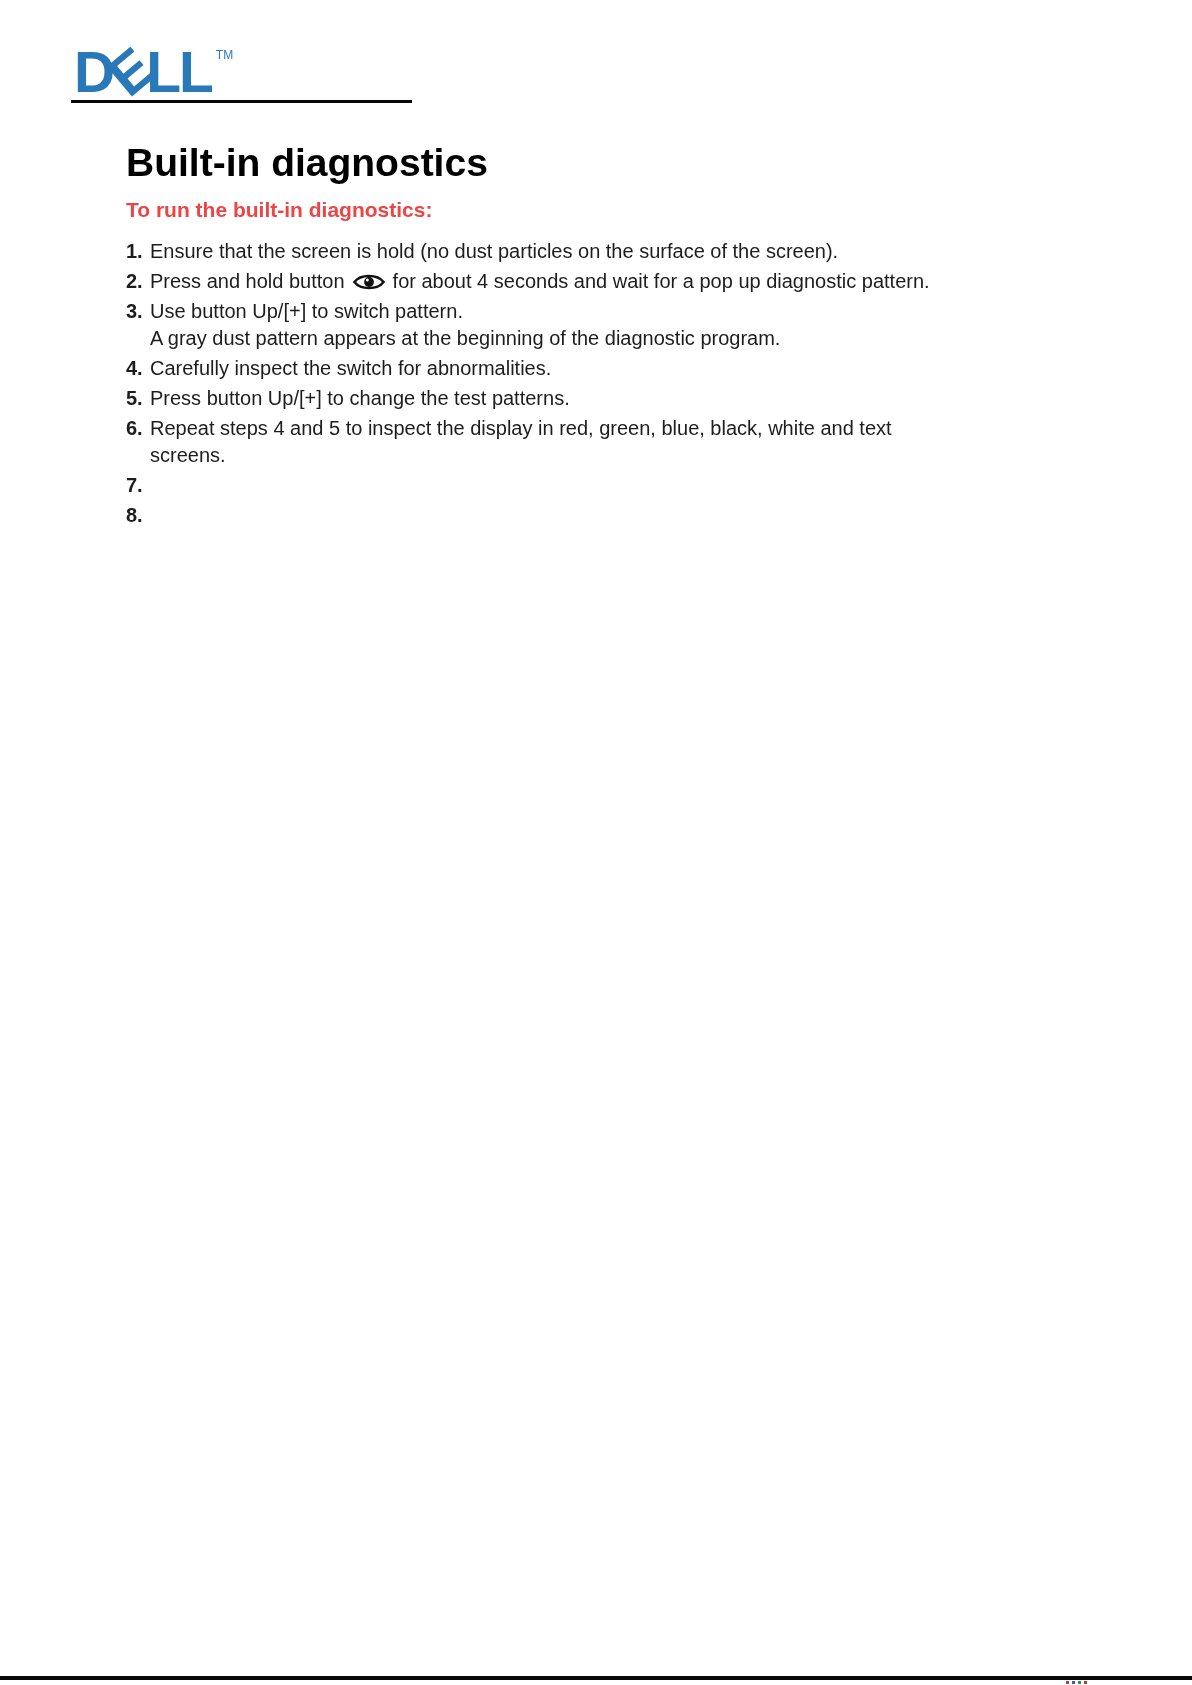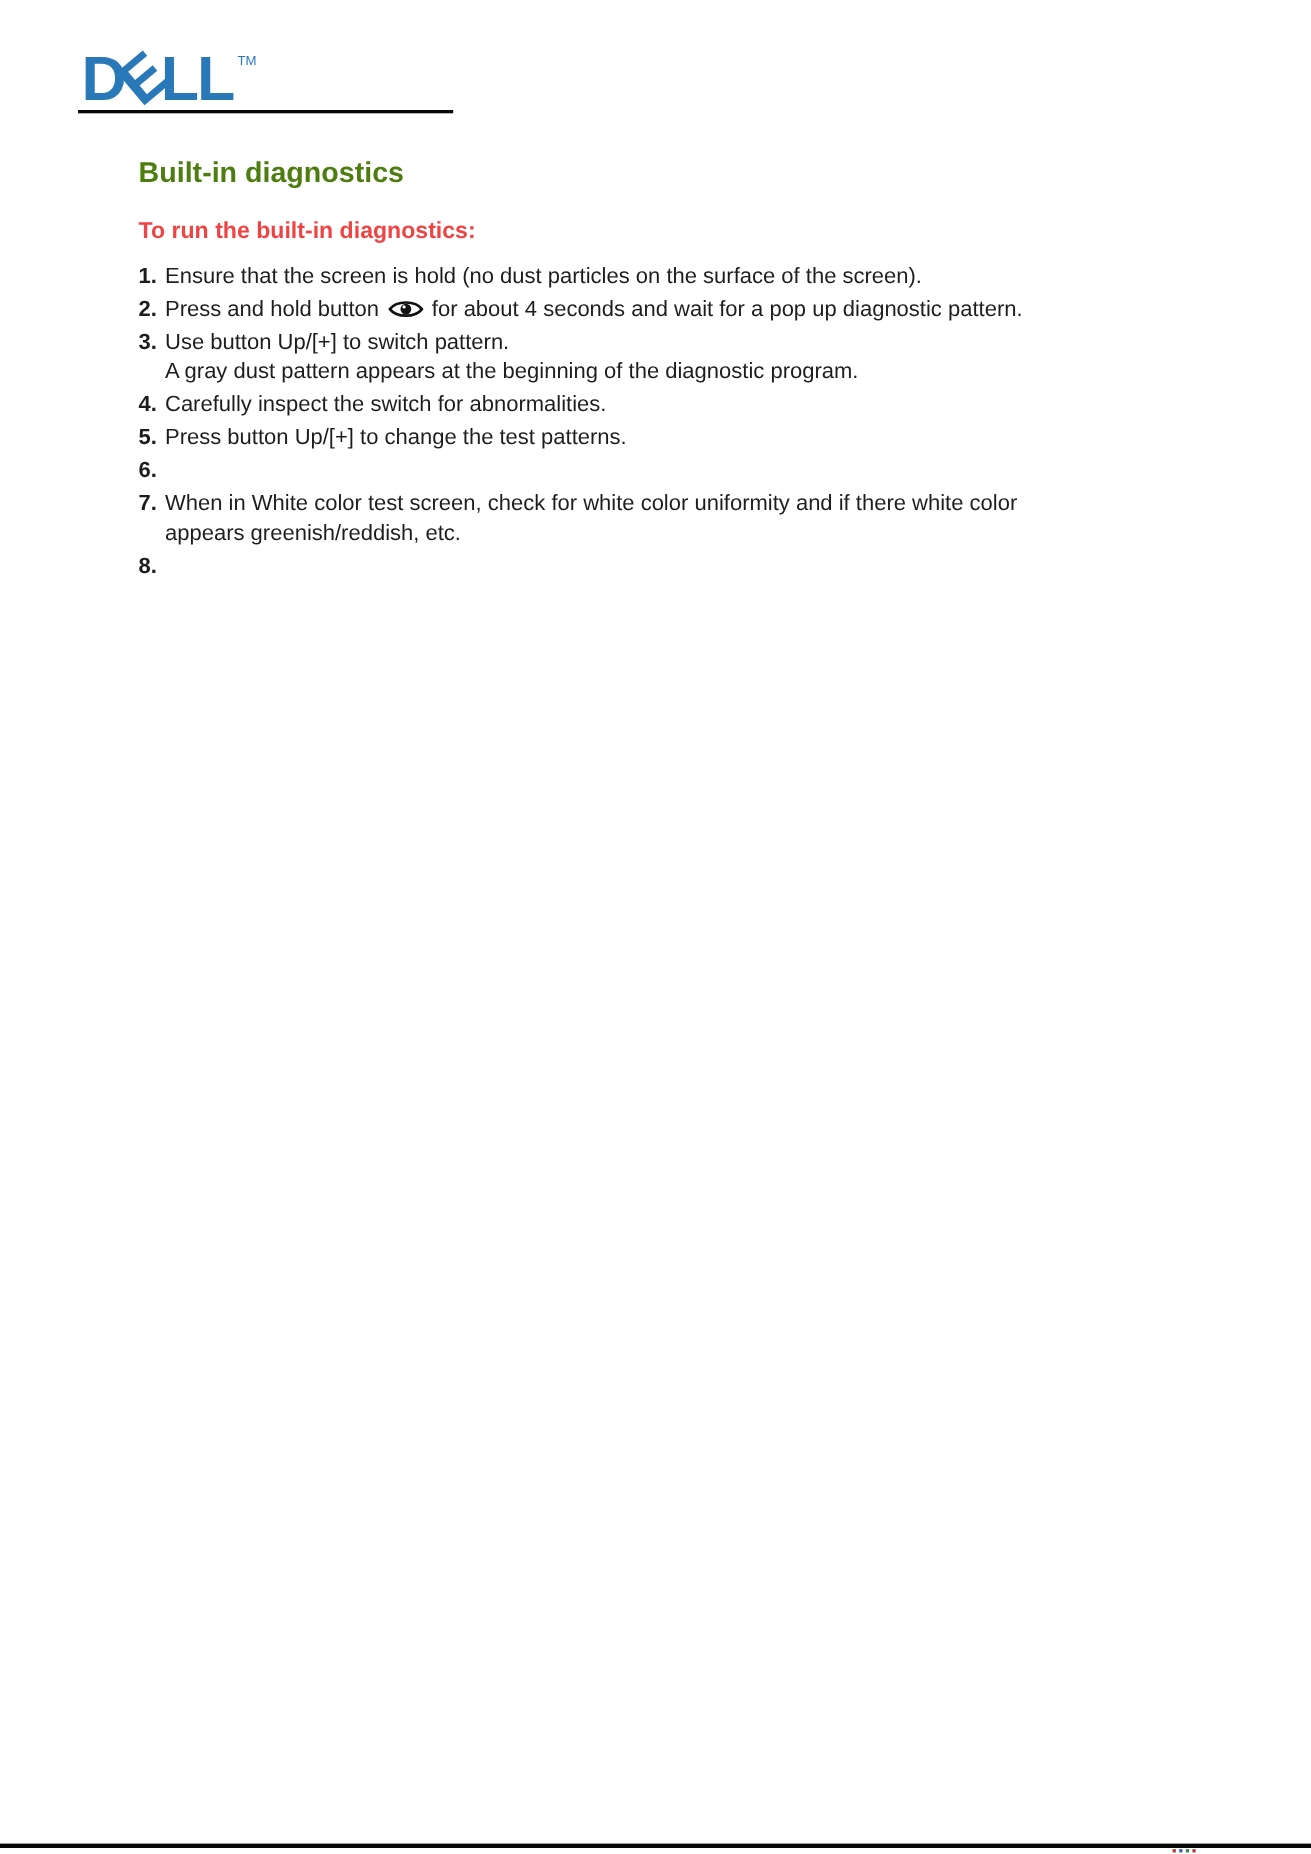--- a/index.html
+++ b/index.html
@@ -34,21 +34,21 @@
     letter-spacing:0;
   }
   .header-rule{
     position:absolute;left:71px;top:100px;
     width:341px;height:3px;background:#070707;
   }
 
   
   .title{
     position:absolute;left:126px;top:141px;
-    margin:0;font-size:26px;font-weight:700;color:#4d7c0f;
+    margin:0;font-size:39px;font-weight:700;color:#000000;
   }
   .subtitle{
     position:absolute;left:126px;top:198px;
     margin:0;font-size:21px;font-weight:700;color:#ef4444;
   }
   .steps{
     position:absolute;left:126px;top:238px;
     margin:0;padding:0;list-style:none;
     font-size:20px;line-height:27px;color:#1d1d1f;
     width:960px;
@@ -131,28 +131,28 @@
 
     <li class="step">
       <span class="num">5.</span>
       <div class="step-body">
         <div class="line">Press button Up/[+] to change the test patterns.</div>
       </div>
     </li>
 
     <li class="step">
       <span class="num">6.</span>
+      <div class="step-body">
+        <div class="line">Repeat steps 4 and 5 to inspect the display in red, green, blue, black, white and text</div>
+        <div class="line">screens.</div>
+      </div>
     </li>
 
     <li class="step">
       <span class="num">7.</span>
-      <div class="step-body">
-        <div class="line">When in White color test screen, check for white color uniformity and if there white color</div>
-        <div class="line">appears greenish/reddish, etc.</div>
-      </div>
     </li>
 
     <li class="step">
       <span class="num">8.</span>
     </li>
 
   </ol>
 
   <div class="footer-rule"></div>
   <div class="footer-artifact">

